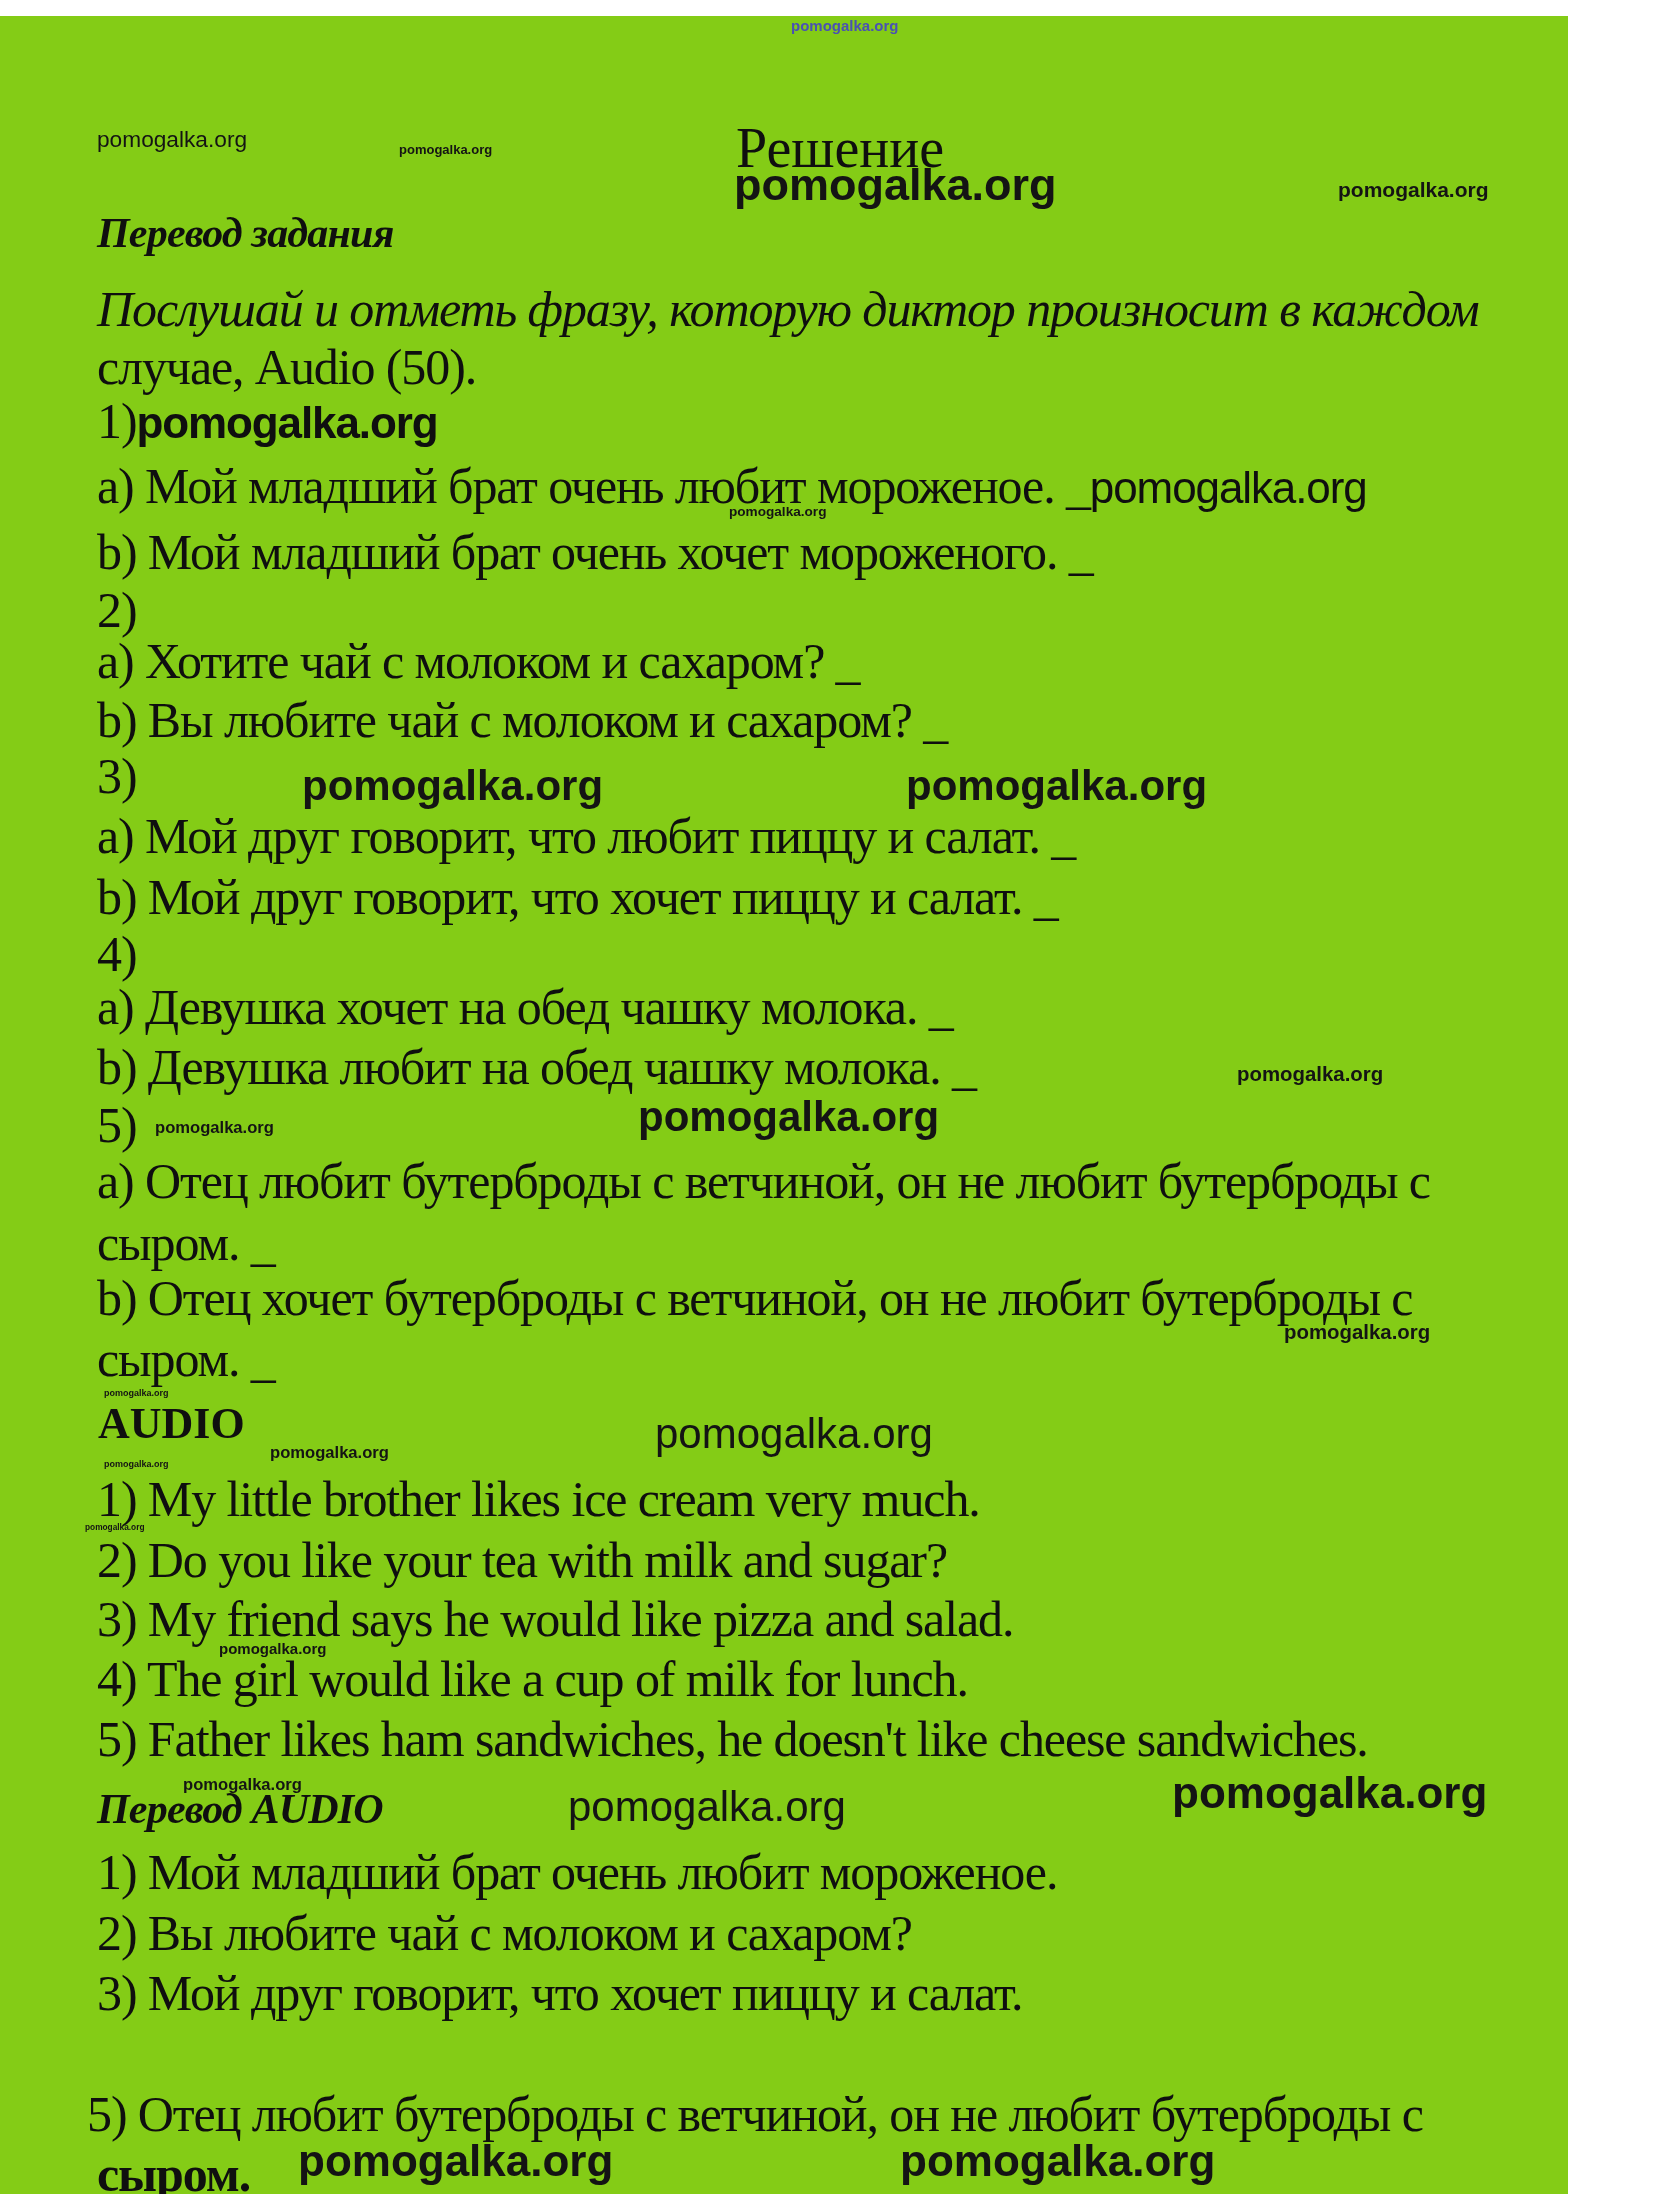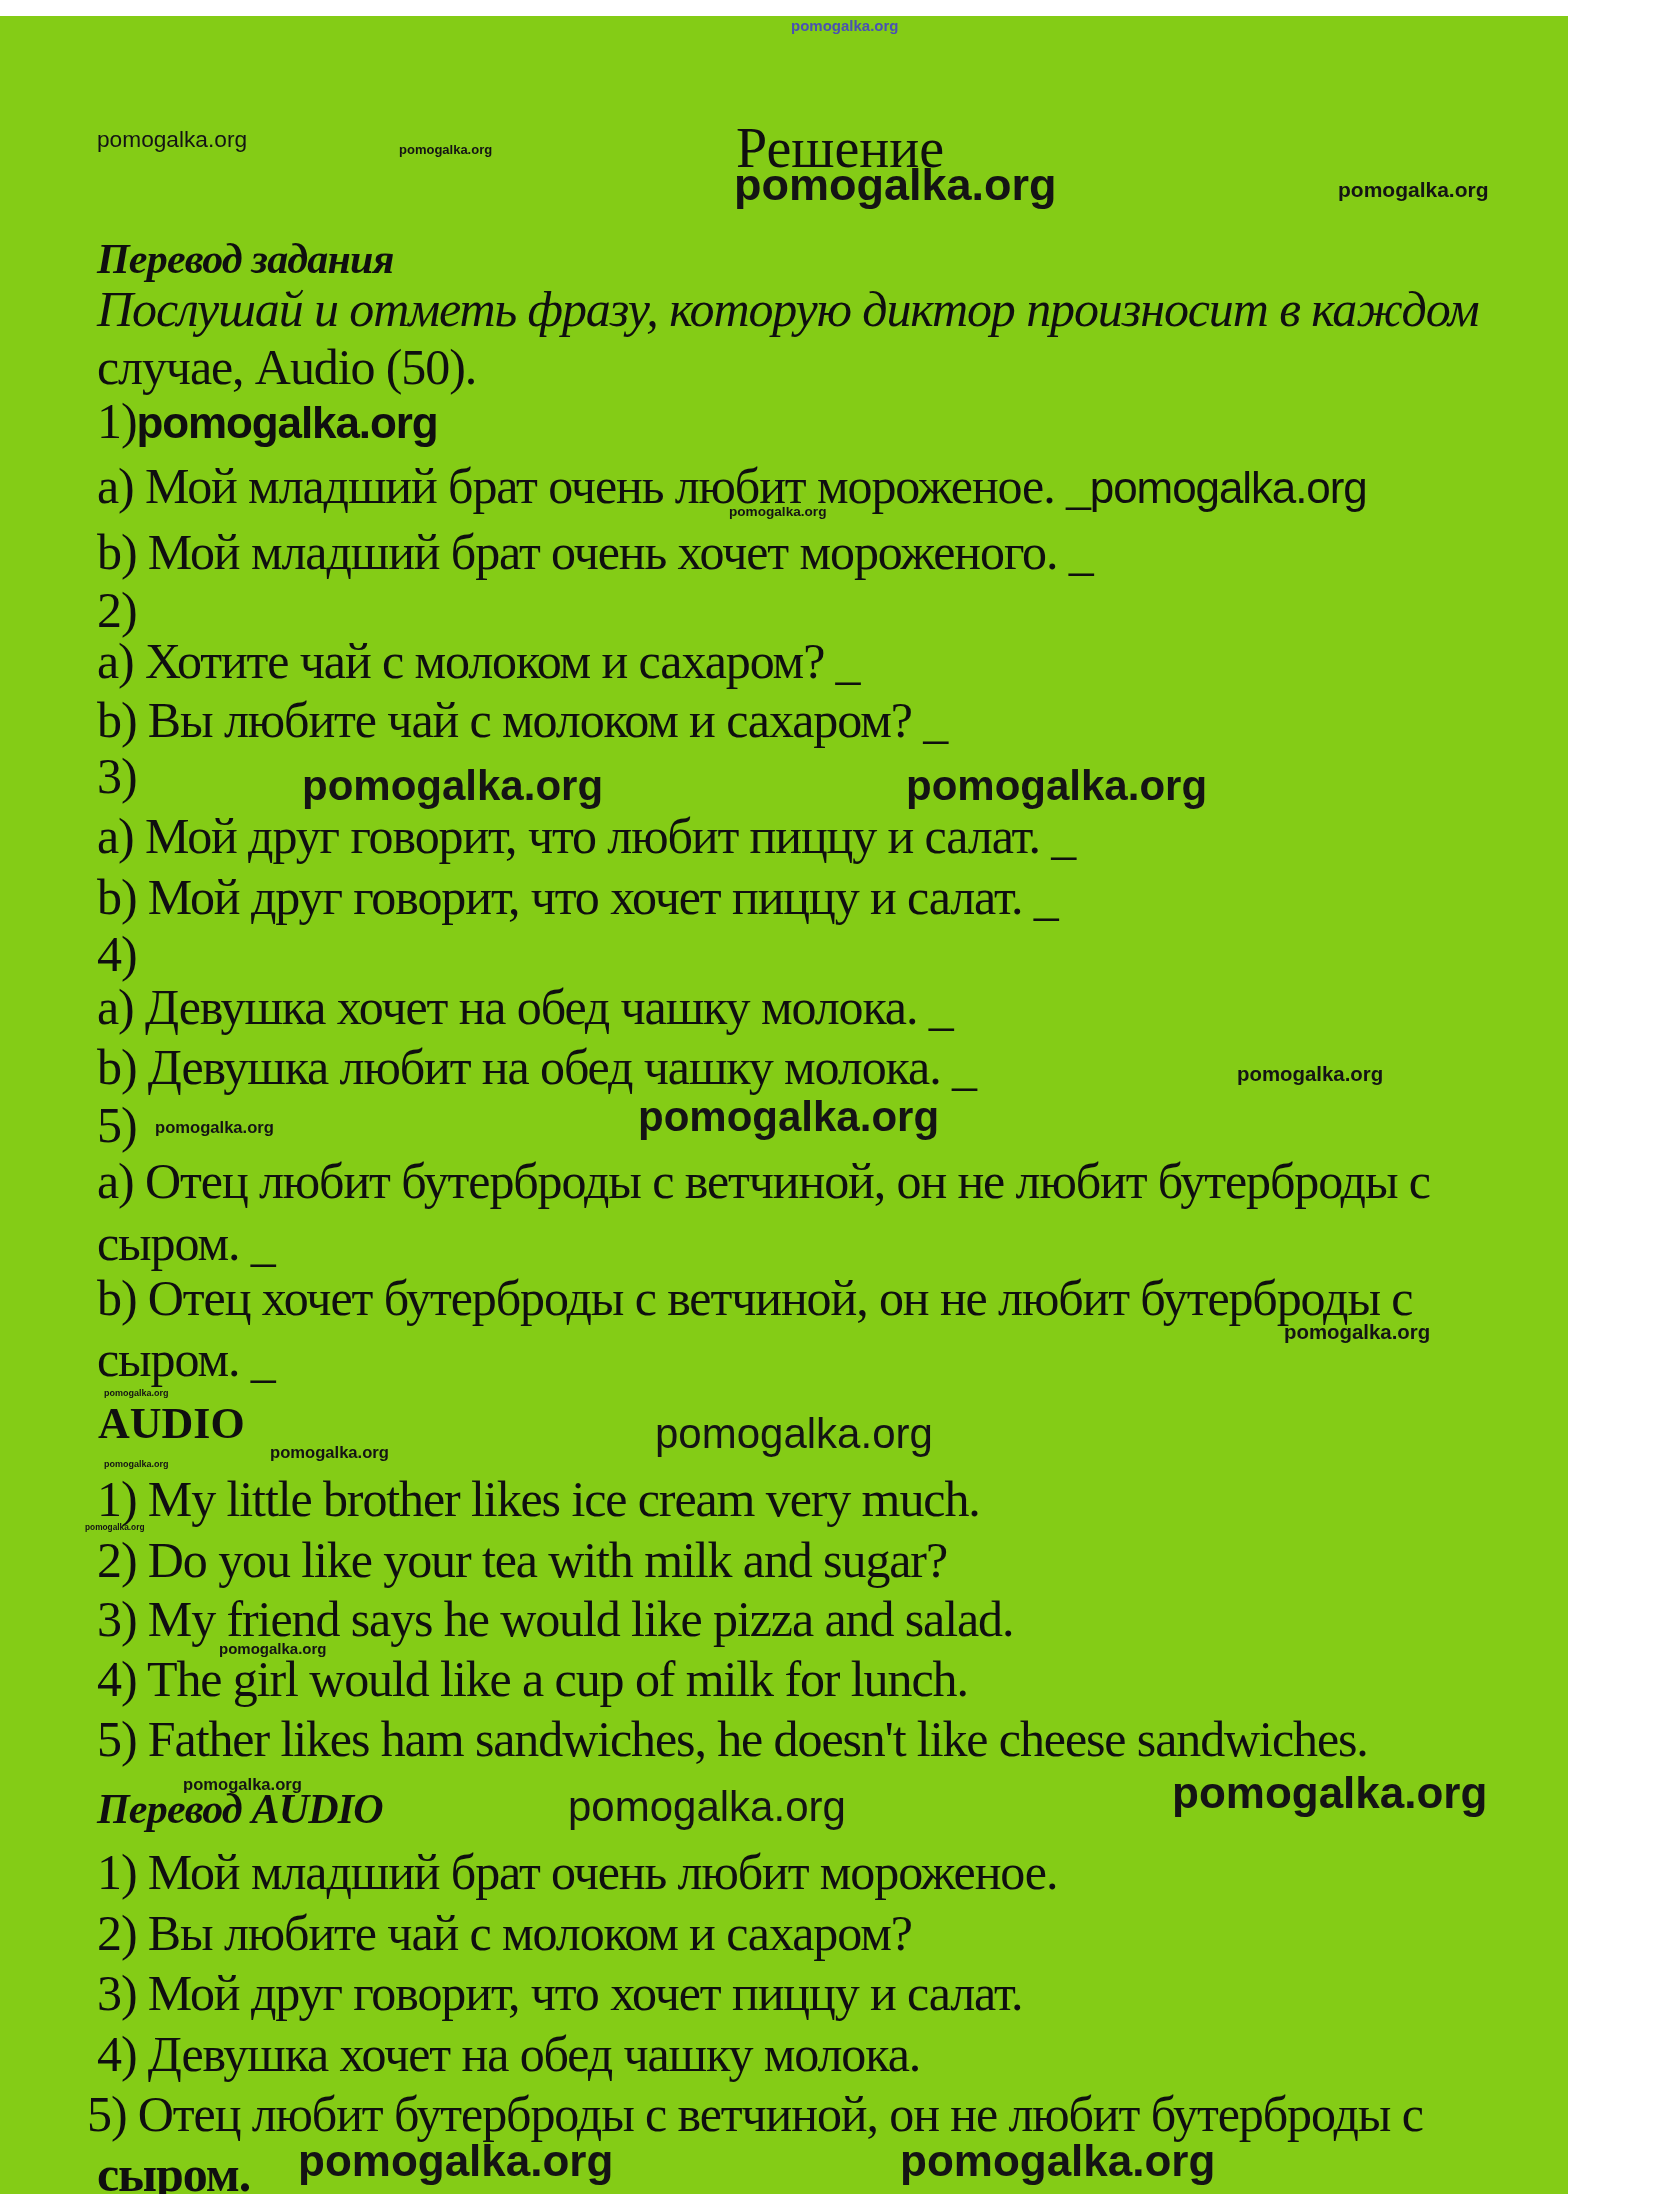--- a/index.html
+++ b/index.html
@@ -63,21 +63,21 @@
 <div class="page">
 
   <div class="wm wm-blue" style="left:791px;top:2.3px;font-size:15px;">pomogalka.org</div>
 
   <div class="wm" style="left:97px;top:112px;font-size:22.7px;font-weight:500;">pomogalka.org</div>
   <div class="wm" style="left:399px;top:127px;font-size:13px;">pomogalka.org</div>
   <div class="t t-title" style="left:736px;top:103px;">Решение</div>
   <div class="wm" style="left:734px;top:146px;font-size:45px;">pomogalka.org</div>
   <div class="wm" style="left:1338px;top:163px;font-size:21px;">pomogalka.org</div>
 
-  <div class="t t-head" style="left:97px;top:221px;text-align:center;">Перевод задания</div>
+  <div class="t t-head" style="left:97px;top:195px;text-align:center;">Перевод задания</div>
   <div class="t" style="left:97px;top:267px;font-style:italic;">Послушай и отметь фразу, которую диктор произносит в каждом</div>
   <div class="t" style="left:97px;top:325px;">случае, Audio (50).</div>
 
   <div class="t row" style="left:97px;top:379px;">
     <span>1)</span>
       <span class="wm-inline" style="font-size:44px;font-weight:600;">pomogalka.org</span>
   </div>
   <div class="t row" style="left:97px;top:444px;">
     <span>a) Мой младший брат очень любит мороженое. _</span>
       <span class="wm-inline" style="font-size:44px;font-weight:500;">pomogalka.org</span>
@@ -124,21 +124,20 @@
   <div class="t" style="left:97px;top:1697px;text-align:right;">5) Father likes ham sandwiches, he doesn't like cheese sandwiches.</div>
 
   <div class="wm" style="left:183px;top:1761px;font-size:16.6px;">pomogalka.org</div>
   <div class="t t-head" style="left:97px;top:1771px;">Перевод AUDIO</div>
   <div class="wm" style="left:568px;top:1770px;font-size:42px;font-weight:500;">pomogalka.org</div>
   <div class="wm" style="left:1172px;top:1755px;font-size:44px;">pomogalka.org</div>
 
   <div class="t" style="left:97px;top:1830px;">1) Мой младший брат очень любит мороженое.</div>
   <div class="t" style="left:97px;top:1891px;">2) Вы любите чай с молоком и сахаром?</div>
   <div class="t" style="left:97px;top:1951px;">3) Мой друг говорит, что хочет пиццу и салат.</div>
-  <div class="t" style="left:97px;top:2012px;">4) Девушка хочет на обед чашку молока.</div>
   <div class="t" style="left:87px;top:2072px;">5) Отец любит бутерброды с ветчиной, он не любит бутерброды с</div>
   <div class="t" style="left:97px;top:2132px;font-weight:bold;">сыром.</div>
 
   <div class="wm" style="left:298px;top:2123px;font-size:44px;">pomogalka.org</div>
   <div class="wm" style="left:900px;top:2123px;font-size:44px;">pomogalka.org</div>
 
   <div class="wm wm-blue" style="left:755px;top:2182px;font-size:15px;">pomogalka.org</div>
 
 </div>
 

